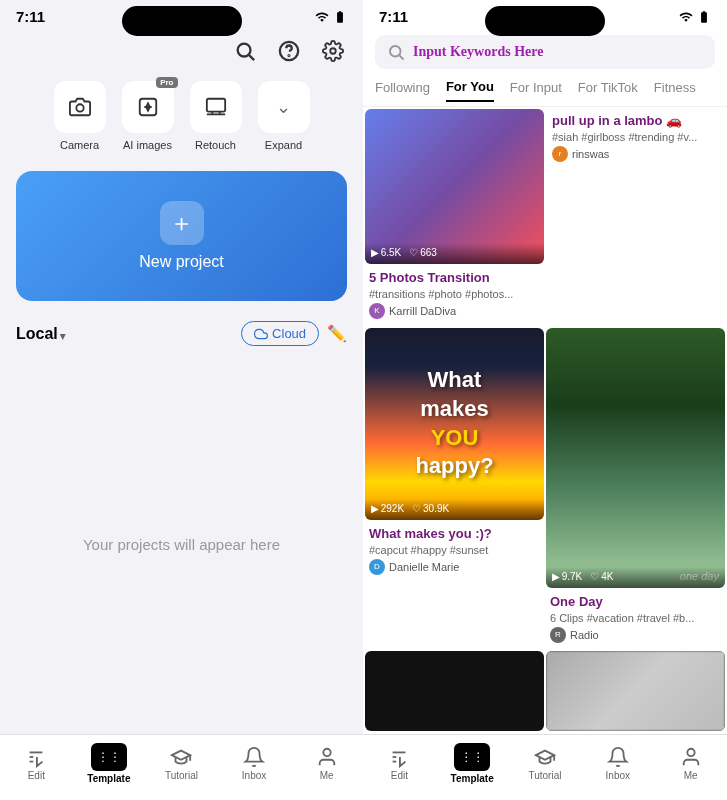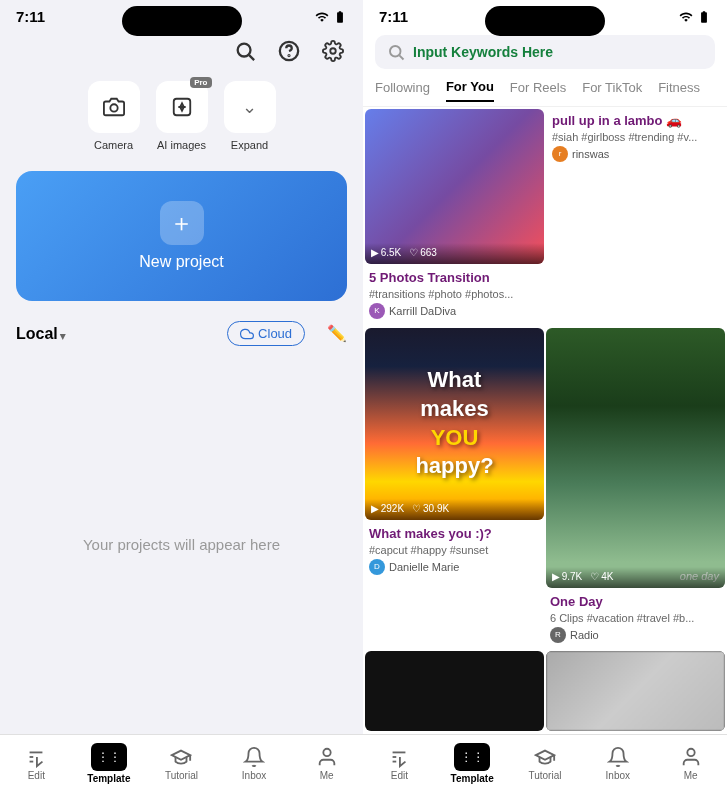--- a/index.html
+++ b/index.html
@@ -271,22 +271,23 @@
       display: flex;
       align-items: center;
       margin: 6px 12px;
       background: #f2f2f7;
       border-radius: 10px;
       padding: 8px 12px;
       gap: 8px;
     }
     .search-placeholder {
       font-size: 14px;
-      color: #15803d;
+      color: #a21caf;
       font-weight: 600;
+      font-family: Liberation Serif, serif;
     }
 
     .tabs-row {
       display: flex;
       align-items: center;
       padding: 4px 12px;
       gap: 16px;
       border-bottom: 1px solid #f0f0f0;
       overflow-x: hidden;
     }
@@ -541,41 +542,50 @@
       <div class="tool-icon-wrap">
         <span class="pro-badge">Pro</span>
         <svg class="svg-icon" viewBox="0 0 24 24" fill="none" stroke="#333" stroke-width="2">
             <rect x="3" y="3" width="18" height="18" rx="3"></rect>
             <path d="M8 12h8M12 8l-2 4 2 4 2-4z"></path>
           </svg>
       </div>
       <span class="tool-label">AI images</span>
     </div>
 
+    <div class="tool-item">
+      <div class="tool-icon-wrap">
+        <svg class="svg-icon" viewBox="0 0 24 24" fill="none" stroke="#333" stroke-width="2">
+            <rect x="2" y="3" width="20" height="14" rx="2"></rect>
+            <path d="M2 20h20M8 17v3M16 17v3"></path>
+          </svg>
+      </div>
+      <span class="tool-label">Retouch</span>
+    </div>
 
 
     <div class="tool-item">
       <div class="tool-icon-wrap">
         <span class="expand-icon">⌄</span>
       </div>
       <span class="tool-label">Expand</span>
     </div>
   </div>
 
   <div class="new-project-area">
     <div class="new-project-plus">＋</div>
     <span class="new-project-label">New project</span>
   </div>
 
   <div class="local-header">
     <div class="local-left">
       <span class="local-text">Local</span>
       <span class="local-chevron">▾</span>
     </div>
-    <div style="display:flex;align-items:center;gap:22px;">
+    <div style="display:flex;align-items:center;gap:8px;">
       <div class="cloud-btn">
         <svg class="svg-icon-xs" viewBox="0 0 24 24" fill="none" stroke="#2d6fd4" stroke-width="2">
             <path d="M18 10h-1.26A8 8 0 1 0 9 20h9a5 5 0 0 0 0-10z"></path>
           </svg>
         <span>Cloud</span>
       </div>
       <span class="edit-icon-small">✏️</span>
     </div>
   </div>
 
@@ -642,21 +652,21 @@
     <svg class="svg-icon-sm" viewBox="0 0 24 24" fill="none" stroke="#999" stroke-width="2.5">
         <circle cx="11" cy="11" r="7"></circle>
         <line x1="16.5" y1="16.5" x2="22" y2="22"></line>
       </svg>
     <span class="search-placeholder">Input Keywords Here</span>
   </div>
 
   <div class="tabs-row">
     <div class="tab-item">Following</div>
     <div class="tab-item active">For You</div>
-    <div class="tab-item">For Reels</div>
+    <div class="tab-item">For Input</div>
     <div class="tab-item">For TikTok</div>
     <div class="tab-item">Fitness</div>
   </div>
 
   <div class="content-grid">
 
     <div style="display:flex;flex-direction:column;gap:2px;">
       <div class="video-card" style="height:155px;">
         <div class="thumb-photo" style="background:linear-gradient(135deg,#667eea,#764ba2,#f64f59);"></div>
         <div class="card-overlay">

